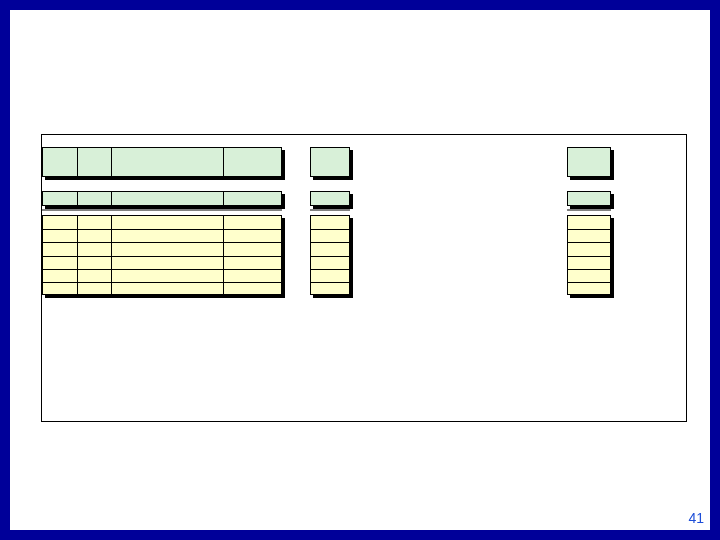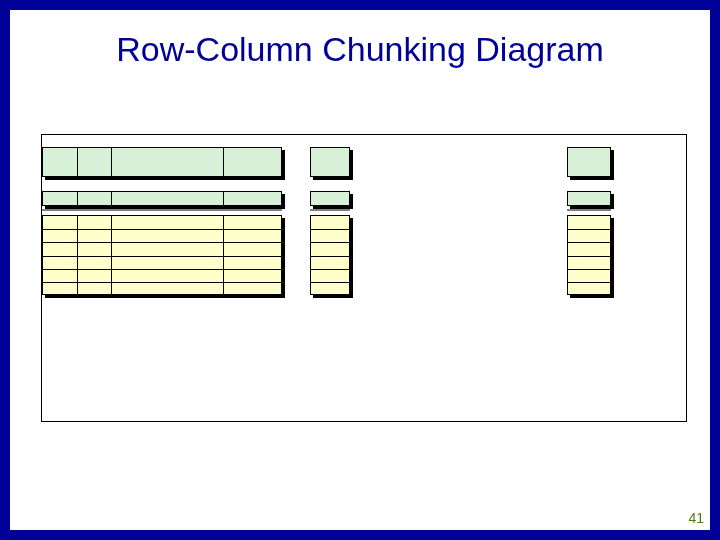--- a/index.html
+++ b/index.html
@@ -62,29 +62,28 @@
     position: absolute;
     background: #000;
   }
   .gridline.h { height: 1px; }
   .gridline.v { width: 1px; }
   .pagenum {
     position: absolute;
     right: 6px;
     bottom: 4px;
     font-size: 14px;
-    color: #4d7c0f;
+    color: #1d4ed8;
   }
 </style>
 </head>
 <body>
 
 <div class="slide">
 
-  <div class="title">Row-Column Chunking Diagram</div>
 
   <div class="canvas">
 
     <div class="box shadow" style="left:3px; top:15px; width:240px; height:30px;"></div>
     <div class="box green" style="left:0px; top:12px; width:240px; height:30px;">
       <div class="gridline v" style="left:34px; top:0; height:100%;"></div>
       <div class="gridline v" style="left:68px; top:0; height:100%;"></div>
       <div class="gridline v" style="left:180px; top:0; height:100%;"></div>
     </div>
 

